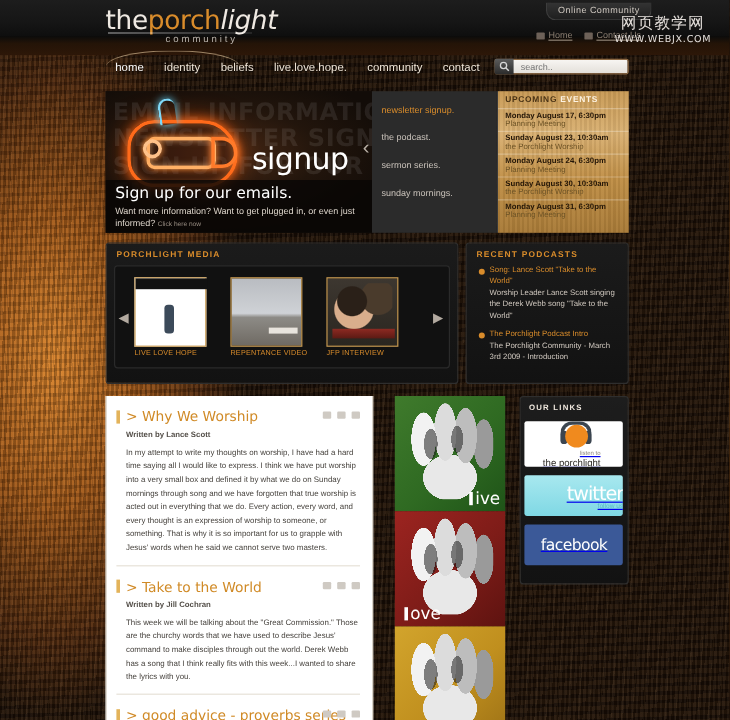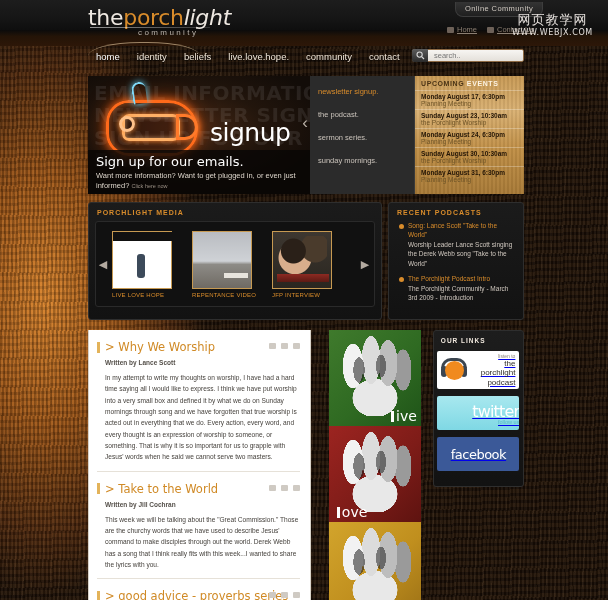--- a/index.html
+++ b/index.html
@@ -302,21 +302,21 @@
 
   .links { width: 98px; padding-left: 0; }
   .links-panel {
     background: linear-gradient(180deg, #1d1d1d, #121212);
     border: 1px solid #2e2e2e; border-radius: 3px; padding-bottom: 8px;
   }
   .links h4 {
     font-size: 6.5px; letter-spacing: 1px; color: #efe7dd; font-weight: bold;
     padding: 6px 0 7px 7px;
   }
-  .lnk { width: 82px; margin: 0 auto 7px; border-radius: 2px; overflow: hidden; }
+  .lnk { width: 82px; margin: 0 auto 7px; border-radius: 2px; overflow: hidden; flex-direction: column; }
   .lnk-pod {
     height: 38px; background: #ffffff; position: relative; display:flex; align-items:center;
   }
   .pod-ico {
     width: 26px; height: 24px; margin-left: 4px; position: relative; flex: none;
   }
   .pod-ico .circ { position:absolute; left:4px; top:3px; width:19px; height:19px; border-radius:50%; background:#f08a1e; }
   .pod-ico .band { position:absolute; left:0; top:0; width:26px; height:10px; border:3px solid #3b4550; border-bottom:none; border-radius:13px 13px 0 0; }
   .pod-ico .earL { position:absolute; left:0; top:8px; width:6px; height:11px; background:#3b4550; border-radius:3px; }
   .pod-ico .earR { position:absolute; right:0; top:8px; width:6px; height:11px; background:#3b4550; border-radius:3px; }

